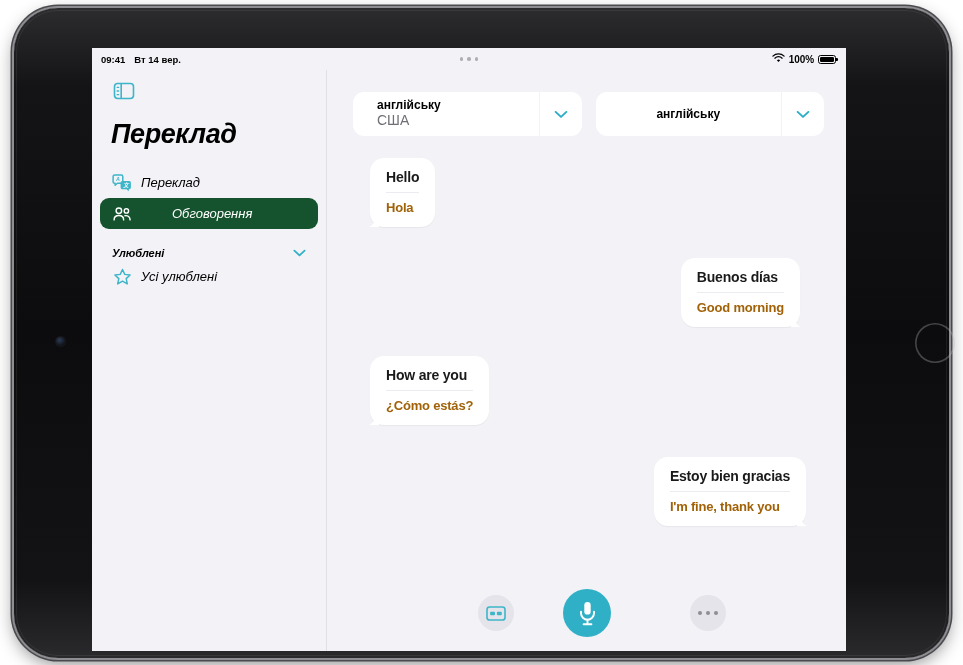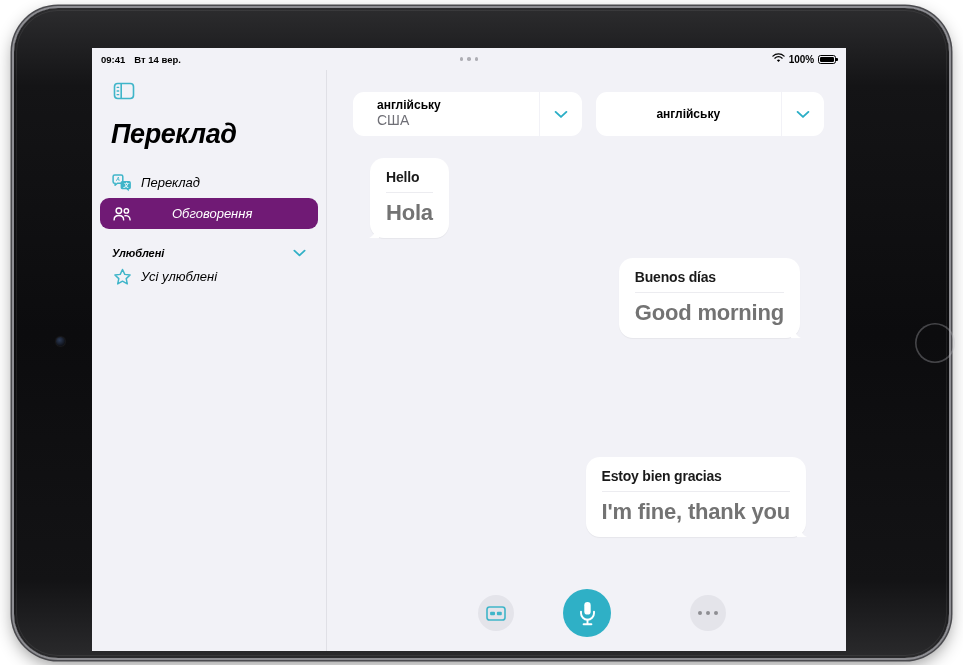--- a/index.html
+++ b/index.html
@@ -77,21 +77,21 @@
   #page-title{
     position:absolute; left:19px; top:49px;
     font-size:27px; font-weight:bold; color:#000; letter-spacing:-.4px;
   }
   .nav-list{ position:absolute; left:8px; right:8px; top:97px; }
   .nav-item{
     display:flex; align-items:center; gap:9px;
     height:31px; padding:0 12px; border-radius:9px;
     font-size:13px; color:#000; cursor:pointer;
   }
-  .nav-item.selected{ background:#701a75; color:#ffffff;gap:40px; }
+  .nav-item.selected{ background:#14532d; color:#ffffff;gap:40px; }
   .nav-icon{ width:20px; height:20px; flex:0 0 20px; display:flex; align-items:center; justify-content:center; }
 
   .section-head{
     display:flex; align-items:center; justify-content:space-between;
     margin:18px 12px 2px 12px;
     font-size:11px; font-weight:bold; color:#000;
     cursor:pointer;
   }
   .section-head .chev{ color:#31b0c6; }
 
@@ -124,21 +124,21 @@
 
   
   .bubble{
     position:absolute;
     background:#ffffff; border-radius:14px;
     padding:11px 16px 12px 16px;
     box-shadow:0 1px 1px rgba(0,0,0,.05);
   }
   .b-src{ font-size:14px; font-weight:bold; color:#1a1a1a; letter-spacing:-.2px; white-space:nowrap; }
   .b-div{ height:1px; background:#ececf0; margin:7px 0 7px 0; }
-  .b-dst{ font-size:22px; font-weight:bold; color:#737373; letter-spacing:-.2px; white-space:nowrap; }
+  .b-dst{ font-size:13px; font-weight:bold; color:#a16207; letter-spacing:-.2px; white-space:nowrap; }
   .tail{ position:absolute; bottom:0; width:16px; height:16px; overflow:hidden; }
   .tail.left{ left:-7px; }
   .tail.right{ right:-7px; }
   .tail svg{ display:block; }
 
   
   #toolbar{ position:absolute; left:0; right:0; bottom:14px; height:48px; }
   .tbtn{
     position:absolute; border-radius:50%;
     display:flex; align-items:center; justify-content:center; cursor:pointer;
@@ -287,20 +287,30 @@
         <div class="b-src">Buenos días</div>
         <div class="b-div"></div>
         <div class="b-dst">Good morning</div>
         <span class="tail right">
           <svg width="16" height="16" viewBox="0 0 16 16">
               <path d="M0 16 H10 C6 14 3 10 2 4 L0 4 Z" fill="#ffffff"></path>
             </svg>
         </span>
       </div>
 
+      <div class="bubble" style="left:42px; top:286px;">
+        <div class="b-src">How are you</div>
+        <div class="b-div"></div>
+        <div class="b-dst">¿Cómo estás?</div>
+        <span class="tail left">
+          <svg width="16" height="16" viewBox="0 0 16 16">
+              <path d="M16 16 H6 C10 14 13 10 14 4 L16 4 Z" fill="#ffffff"></path>
+            </svg>
+        </span>
+      </div>
 
       <div class="bubble" style="right:40px; top:387px;">
         <div class="b-src">Estoy bien gracias</div>
         <div class="b-div"></div>
         <div class="b-dst">I'm fine, thank you</div>
         <span class="tail right">
           <svg width="16" height="16" viewBox="0 0 16 16">
               <path d="M0 16 H10 C6 14 3 10 2 4 L0 4 Z" fill="#ffffff"></path>
             </svg>
         </span>

